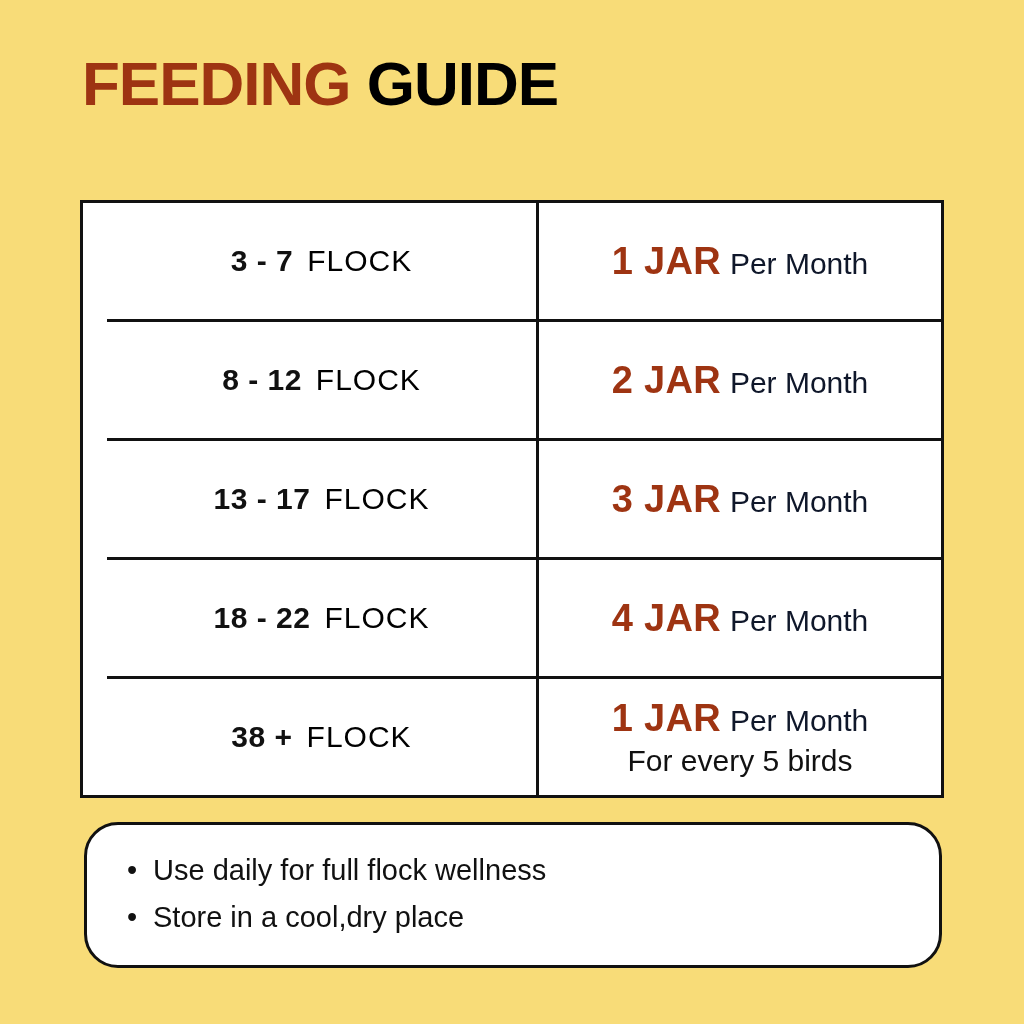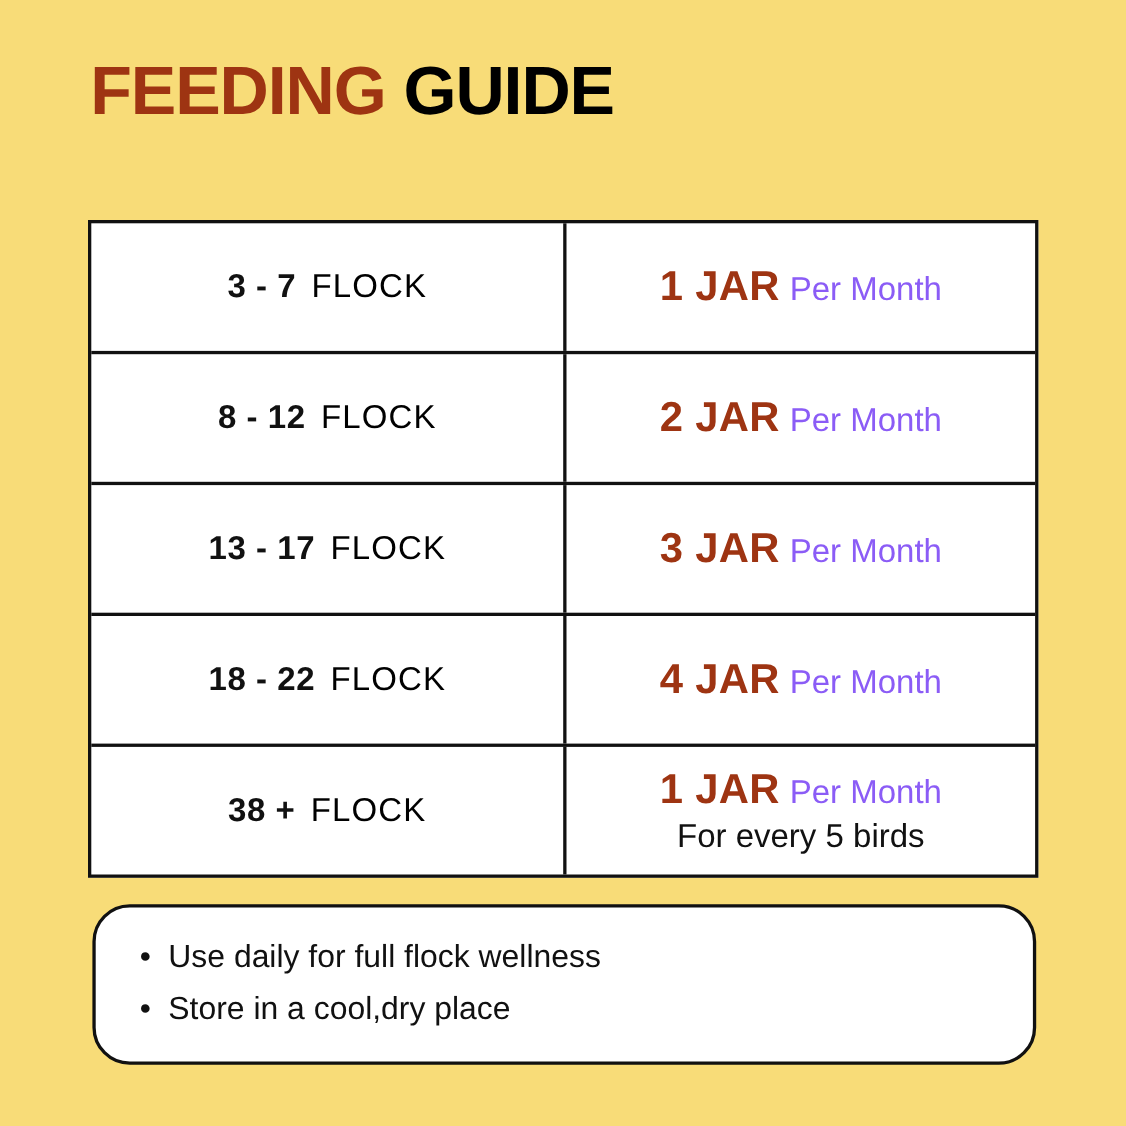--- a/index.html
+++ b/index.html
@@ -42,20 +42,21 @@
     top: 200px;
     width: 864px;
     border: 3px solid #111111;
     box-sizing: border-box;
     background: #FFFFFF;
   }
   .row {
     display: flex;
     border-bottom: 3px solid #111111;
     min-height: 116px;
+    margin-left: 24px;
   }
   .row:last-child {
     border-bottom: none;
   }
   .cell-left {
     width: 432px;
     box-sizing: border-box;
     border-right: 3px solid #111111;
     display: flex;
     align-items: center;
@@ -87,21 +88,21 @@
   }
   .jar {
     font-size: 38px;
     font-weight: bold;
     color: #9E3412;
     letter-spacing: 0.3px;
   }
   .per {
     font-size: 30px;
     font-weight: normal;
-    color: #8b5cf6;
+    color: #0f172a;
     margin-left: 9px;
   }
   .line2 {
     font-size: 30px;
     font-weight: normal;
     color: #111111;
     margin-top: 4px;
     text-align: right;
   }
   .notes {

